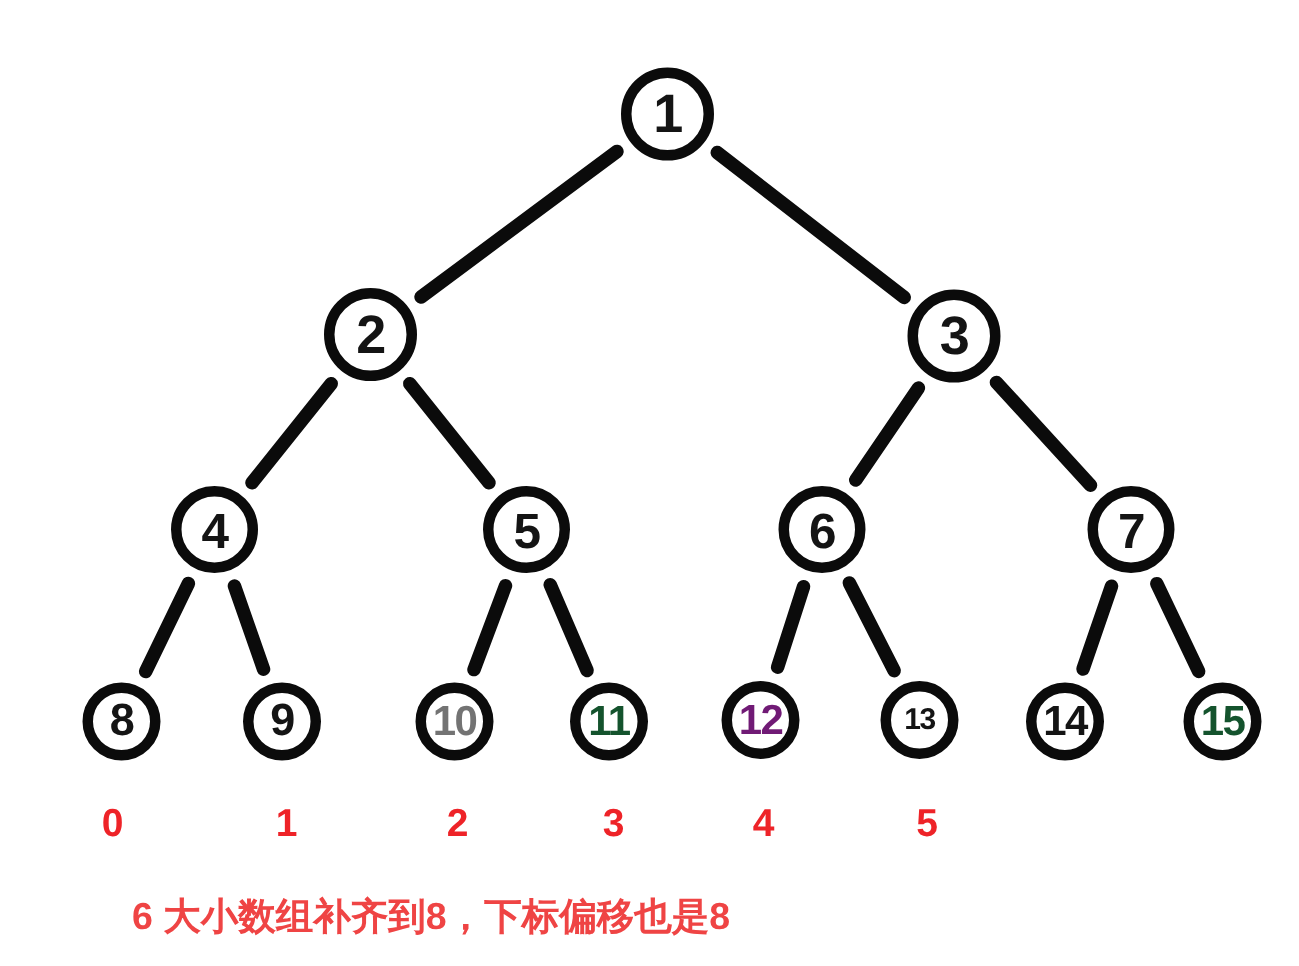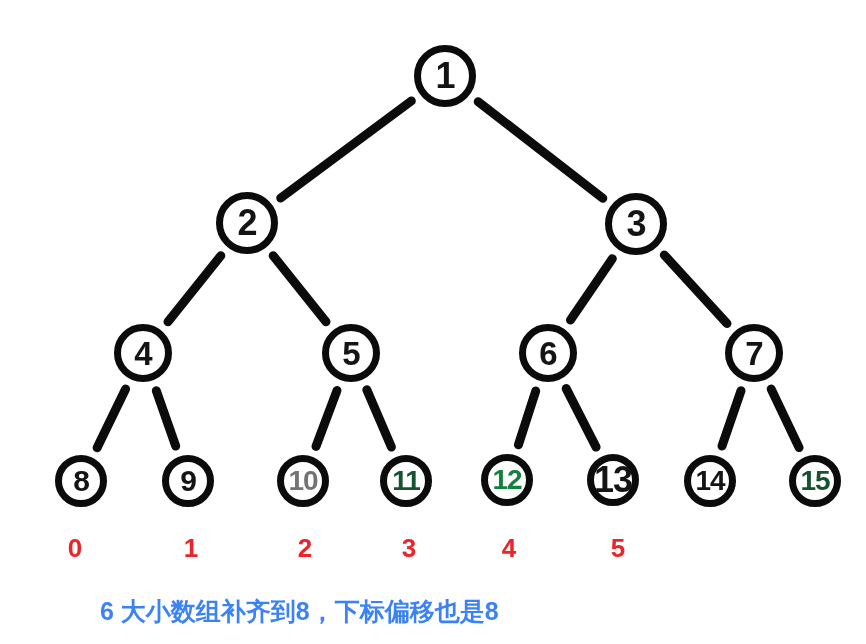--- a/index.html
+++ b/index.html
@@ -96,35 +96,35 @@
       </div>
       <div class="node" style="left: 162px; top: 455px; width: 52px; height: 52px; border: 7px solid rgb(11, 11, 11); background: rgb(255, 255, 255); color: rgb(20, 20, 20); font-size: 30px;">
         <span>9</span>
       </div>
       <div class="node" style="left: 277px; top: 455px; width: 52px; height: 52px; border: 7px solid rgb(11, 11, 11); background: rgb(255, 255, 255); color: #737373; font-size: 28px;">
         <span>10</span>
       </div>
       <div class="node" style="left: 380px; top: 455px; width: 52px; height: 52px; border: 7px solid rgb(11, 11, 11); background: rgb(255, 255, 255); color: #14532d; font-size: 28px;">
         <span>11</span>
       </div>
-      <div class="node" style="left: 481px; top: 454px; width: 52px; height: 52px; border: 7px solid rgb(11, 11, 11); background: rgb(255, 255, 255); color: #15803d; font-size: 28px;">
+      <div class="node" style="left: 481px; top: 454px; width: 52px; height: 52px; border: 7px solid rgb(11, 11, 11); background: rgb(255, 255, 255); color: #701a75; font-size: 28px;">
         <span>12</span>
       </div>
-      <div class="node" style="left: 587px; top: 454px; width: 52px; height: 52px; border: 7px solid rgb(11, 11, 11); background: rgb(255, 255, 255); color: rgb(20, 20, 20); font-size: 36px; text-align: right;">
+      <div class="node" style="left: 587px; top: 454px; width: 52px; height: 52px; border: 7px solid rgb(11, 11, 11); background: rgb(255, 255, 255); color: rgb(20, 20, 20); font-size: 20px; text-align: right;">
         <span>13</span>
       </div>
       <div class="node" style="left: 684px; top: 455px; width: 52px; height: 52px; border: 7px solid rgb(11, 11, 11); background: rgb(255, 255, 255); color: rgb(20, 20, 20); font-size: 28px;">
         <span>14</span>
       </div>
       <div class="node" style="left: 789px; top: 455px; width: 52px; height: 52px; border: 7px solid rgb(11, 11, 11); background: rgb(255, 255, 255); color: #14532d; font-size: 28px;">
         <span>15</span>
       </div>
     </div>
   <div id="index-layer">
       <div class="index-label" style="left: 75px; top: 535px; color: rgb(238, 35, 40);">0</div>
       <div class="index-label" style="left: 191px; top: 535px; color: rgb(238, 35, 40);">1</div>
       <div class="index-label" style="left: 305px; top: 535px; color: rgb(238, 35, 40);">2</div>
       <div class="index-label" style="left: 409px; top: 535px; color: rgb(238, 35, 40);">3</div>
       <div class="index-label" style="left: 509px; top: 535px; color: rgb(238, 35, 40);">4</div>
       <div class="index-label" style="left: 618px; top: 535px; color: rgb(238, 35, 40);">5</div>
     </div>
-  <div class="caption" id="caption" style="left: 88px; top: 598px; color: #3b82f6; margin-left: 12px;">6 大小数组补齐到8，下标偏移也是8</div>
+  <div class="caption" id="caption" style="left: 88px; top: 598px; color: #ef4444;">6 大小数组补齐到8，下标偏移也是8</div>
 </div>
 
 </body></html>

